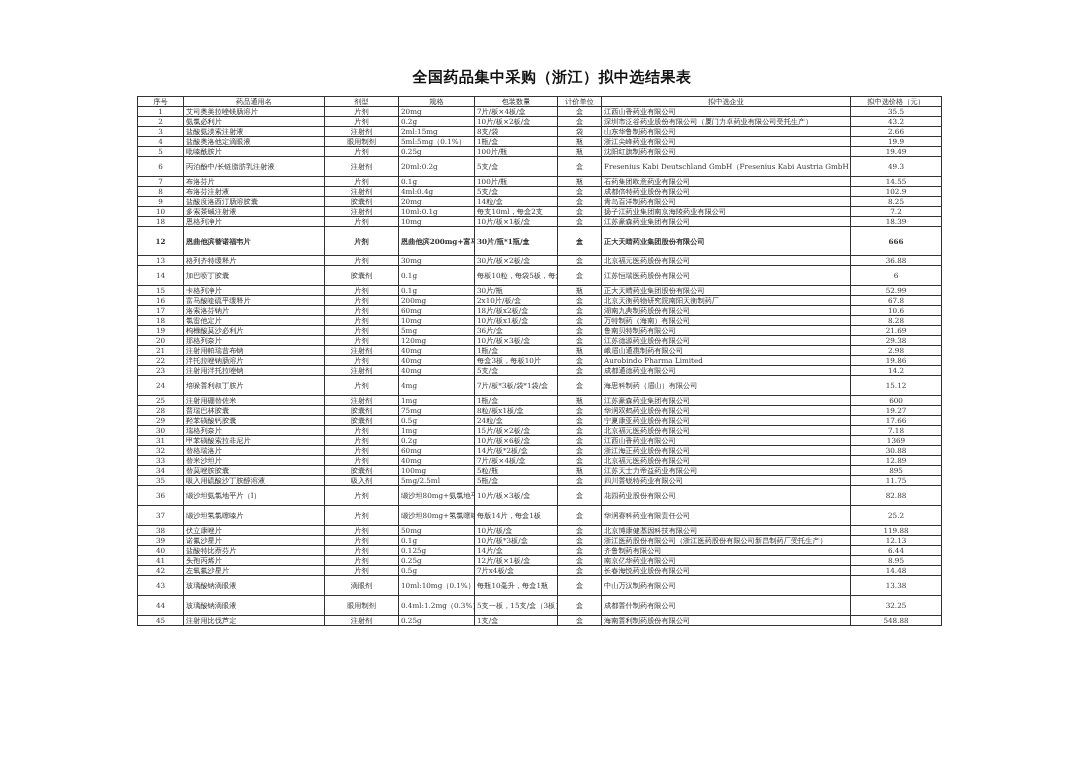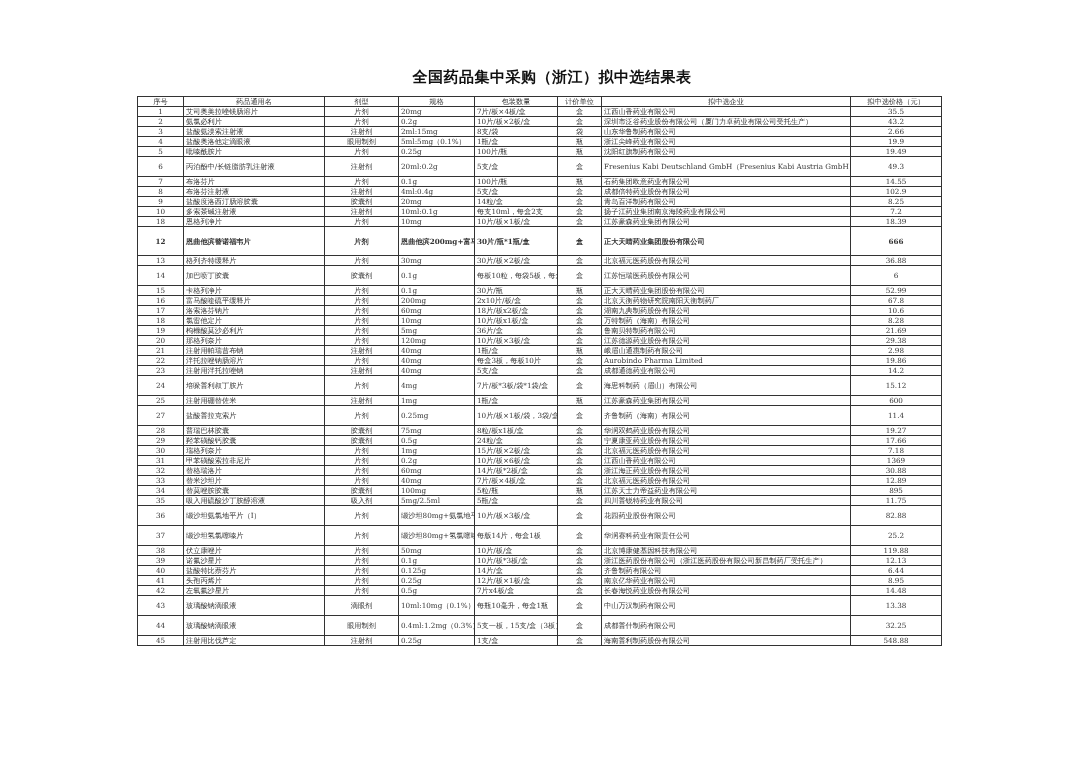--- a/index.html
+++ b/index.html
@@ -292,30 +292,20 @@
       <tr>
         <td class="c">25</td>
         <td class="l">注射用硼替佐米</td>
         <td class="c">注射剂</td>
         <td class="l wrap">1mg</td>
         <td class="l wrap">1瓶/盒</td>
         <td class="c">瓶</td>
         <td class="l wrap">江苏豪森药业集团有限公司</td>
         <td class="c">600</td>
       </tr>
-      <tr class="tall2">
-        <td class="c">27</td>
-        <td class="l">盐酸普拉克索片</td>
-        <td class="c">片剂</td>
-        <td class="l wrap">0.25mg</td>
-        <td class="l wrap">10片/板×1板/袋，3袋/盒</td>
-        <td class="c">盒</td>
-        <td class="l wrap">齐鲁制药（海南）有限公司</td>
-        <td class="c">11.4</td>
-      </tr>
       <tr>
         <td class="c">28</td>
         <td class="l">普瑞巴林胶囊</td>
         <td class="c">胶囊剂</td>
         <td class="l wrap">75mg</td>
         <td class="l wrap">8粒/板x1板/盒</td>
         <td class="c">盒</td>
         <td class="l wrap">华润双鹤药业股份有限公司</td>
         <td class="c">19.27</td>
       </tr>

